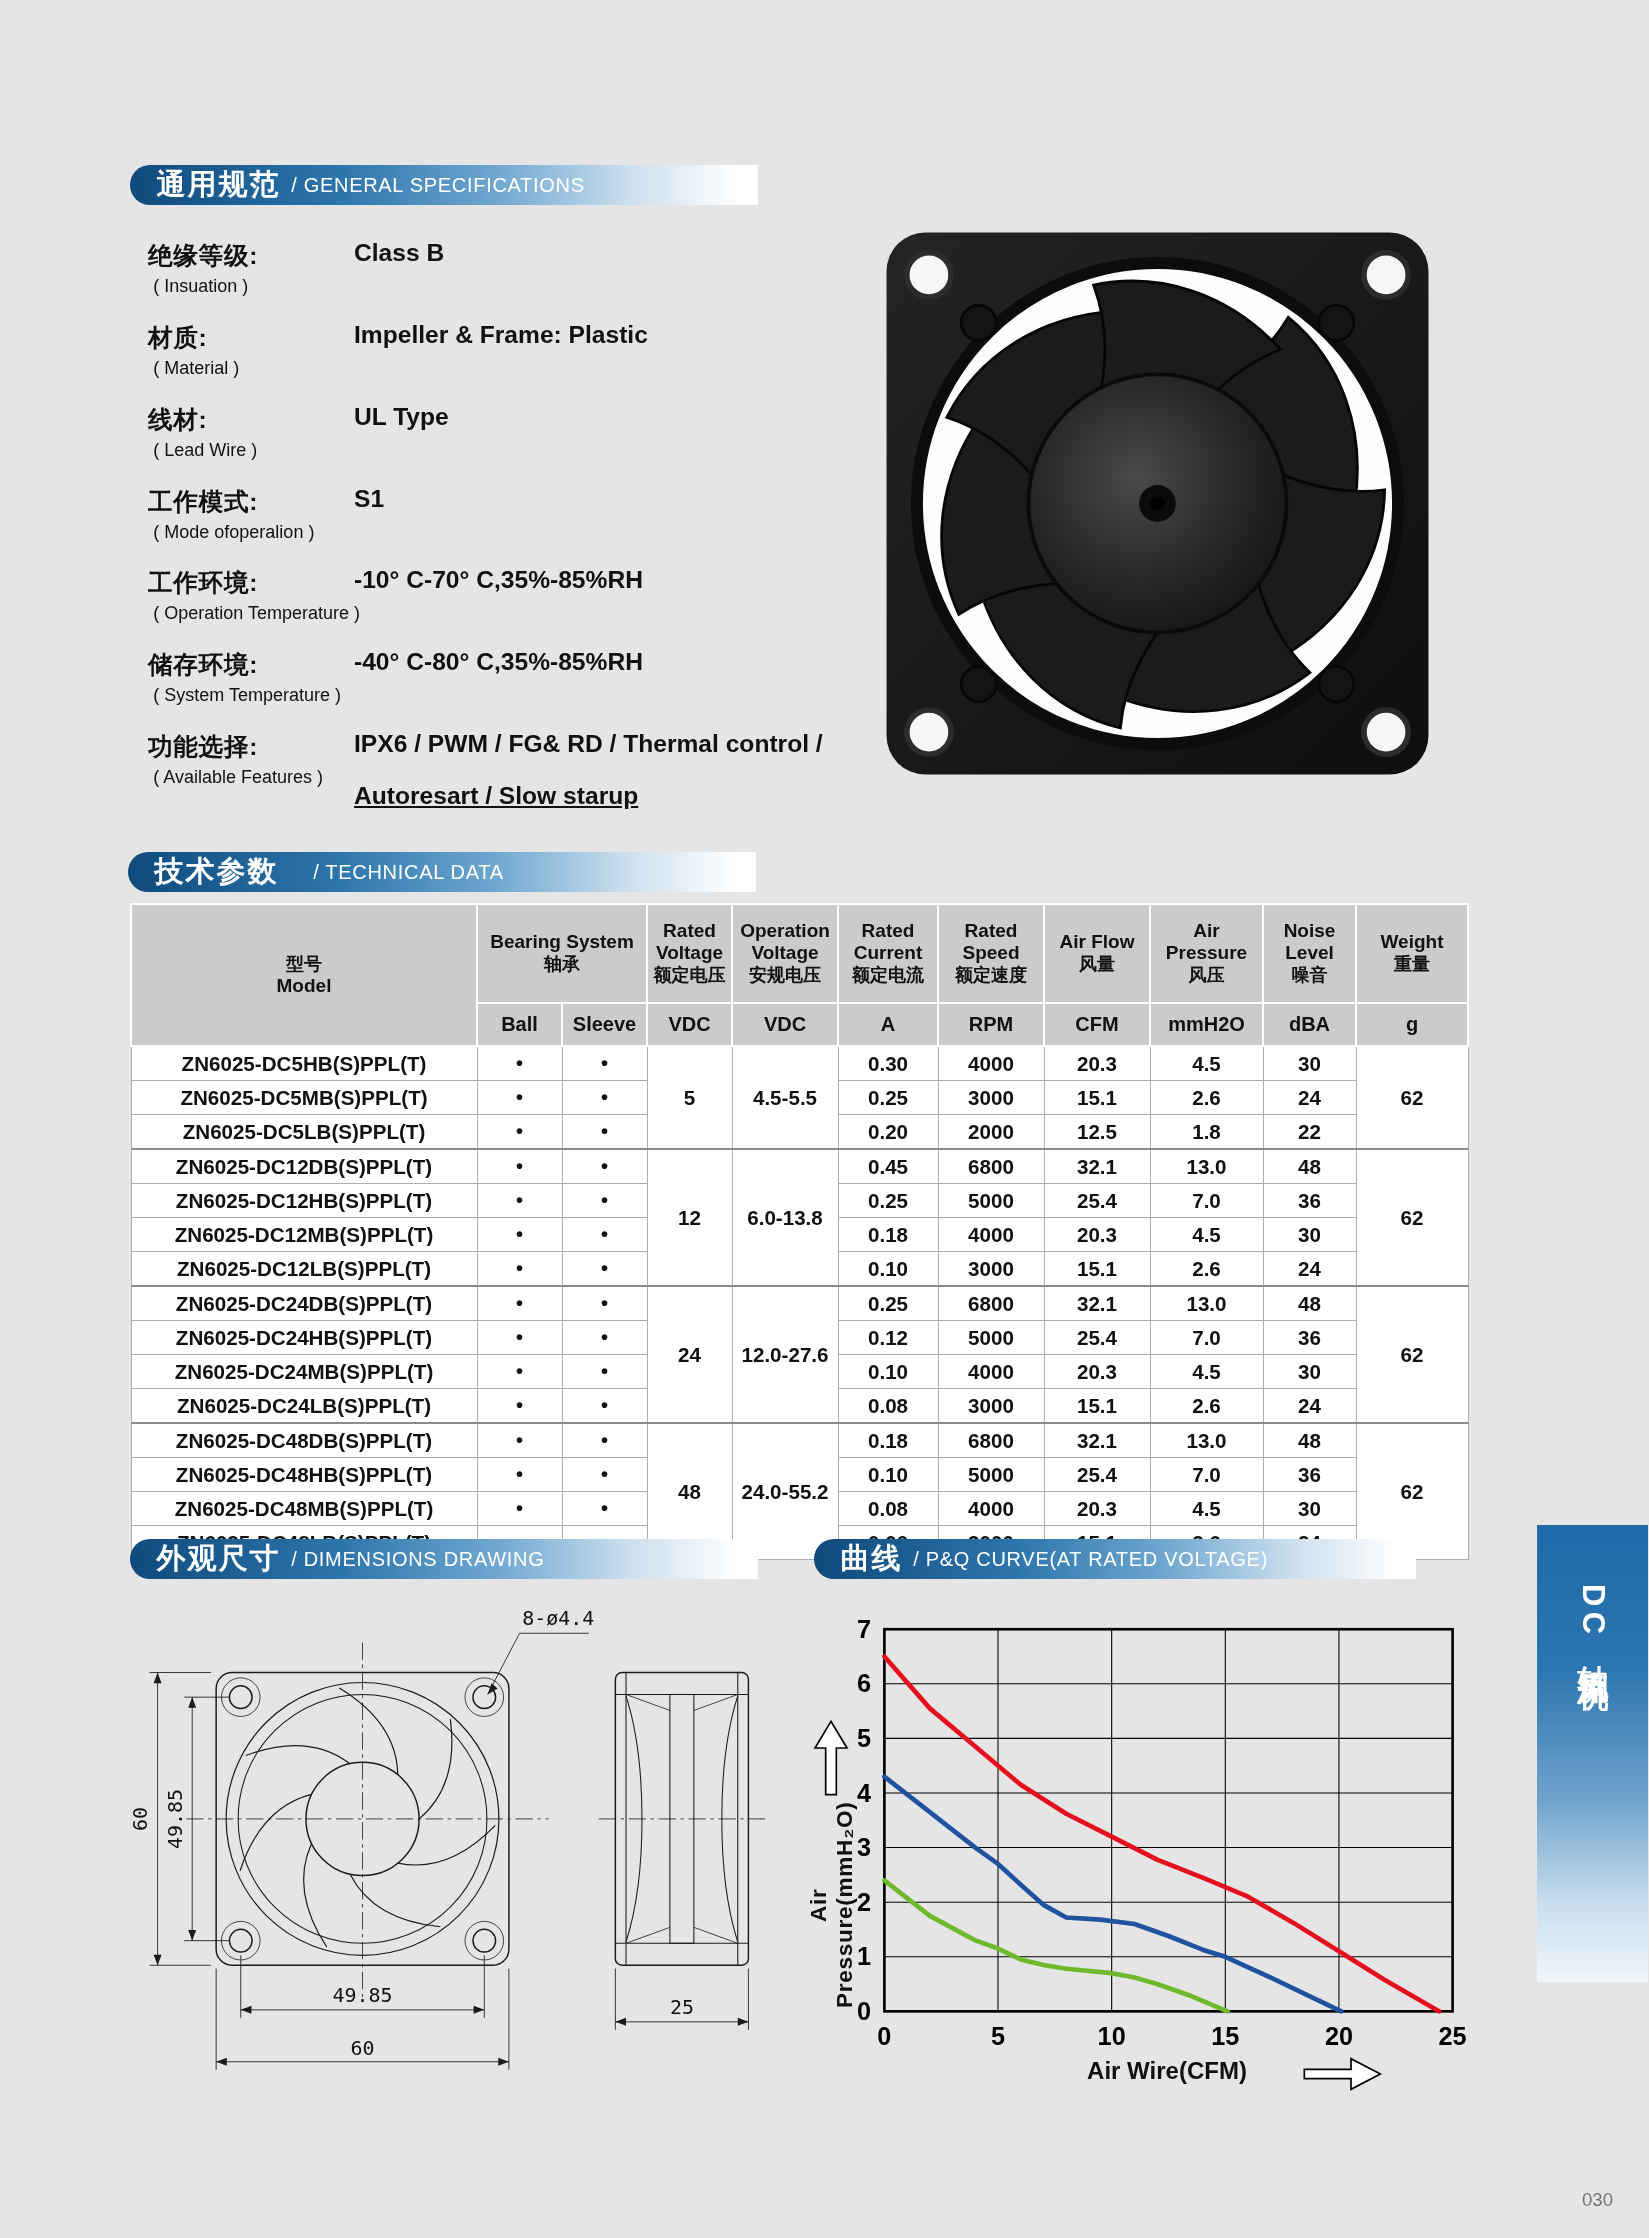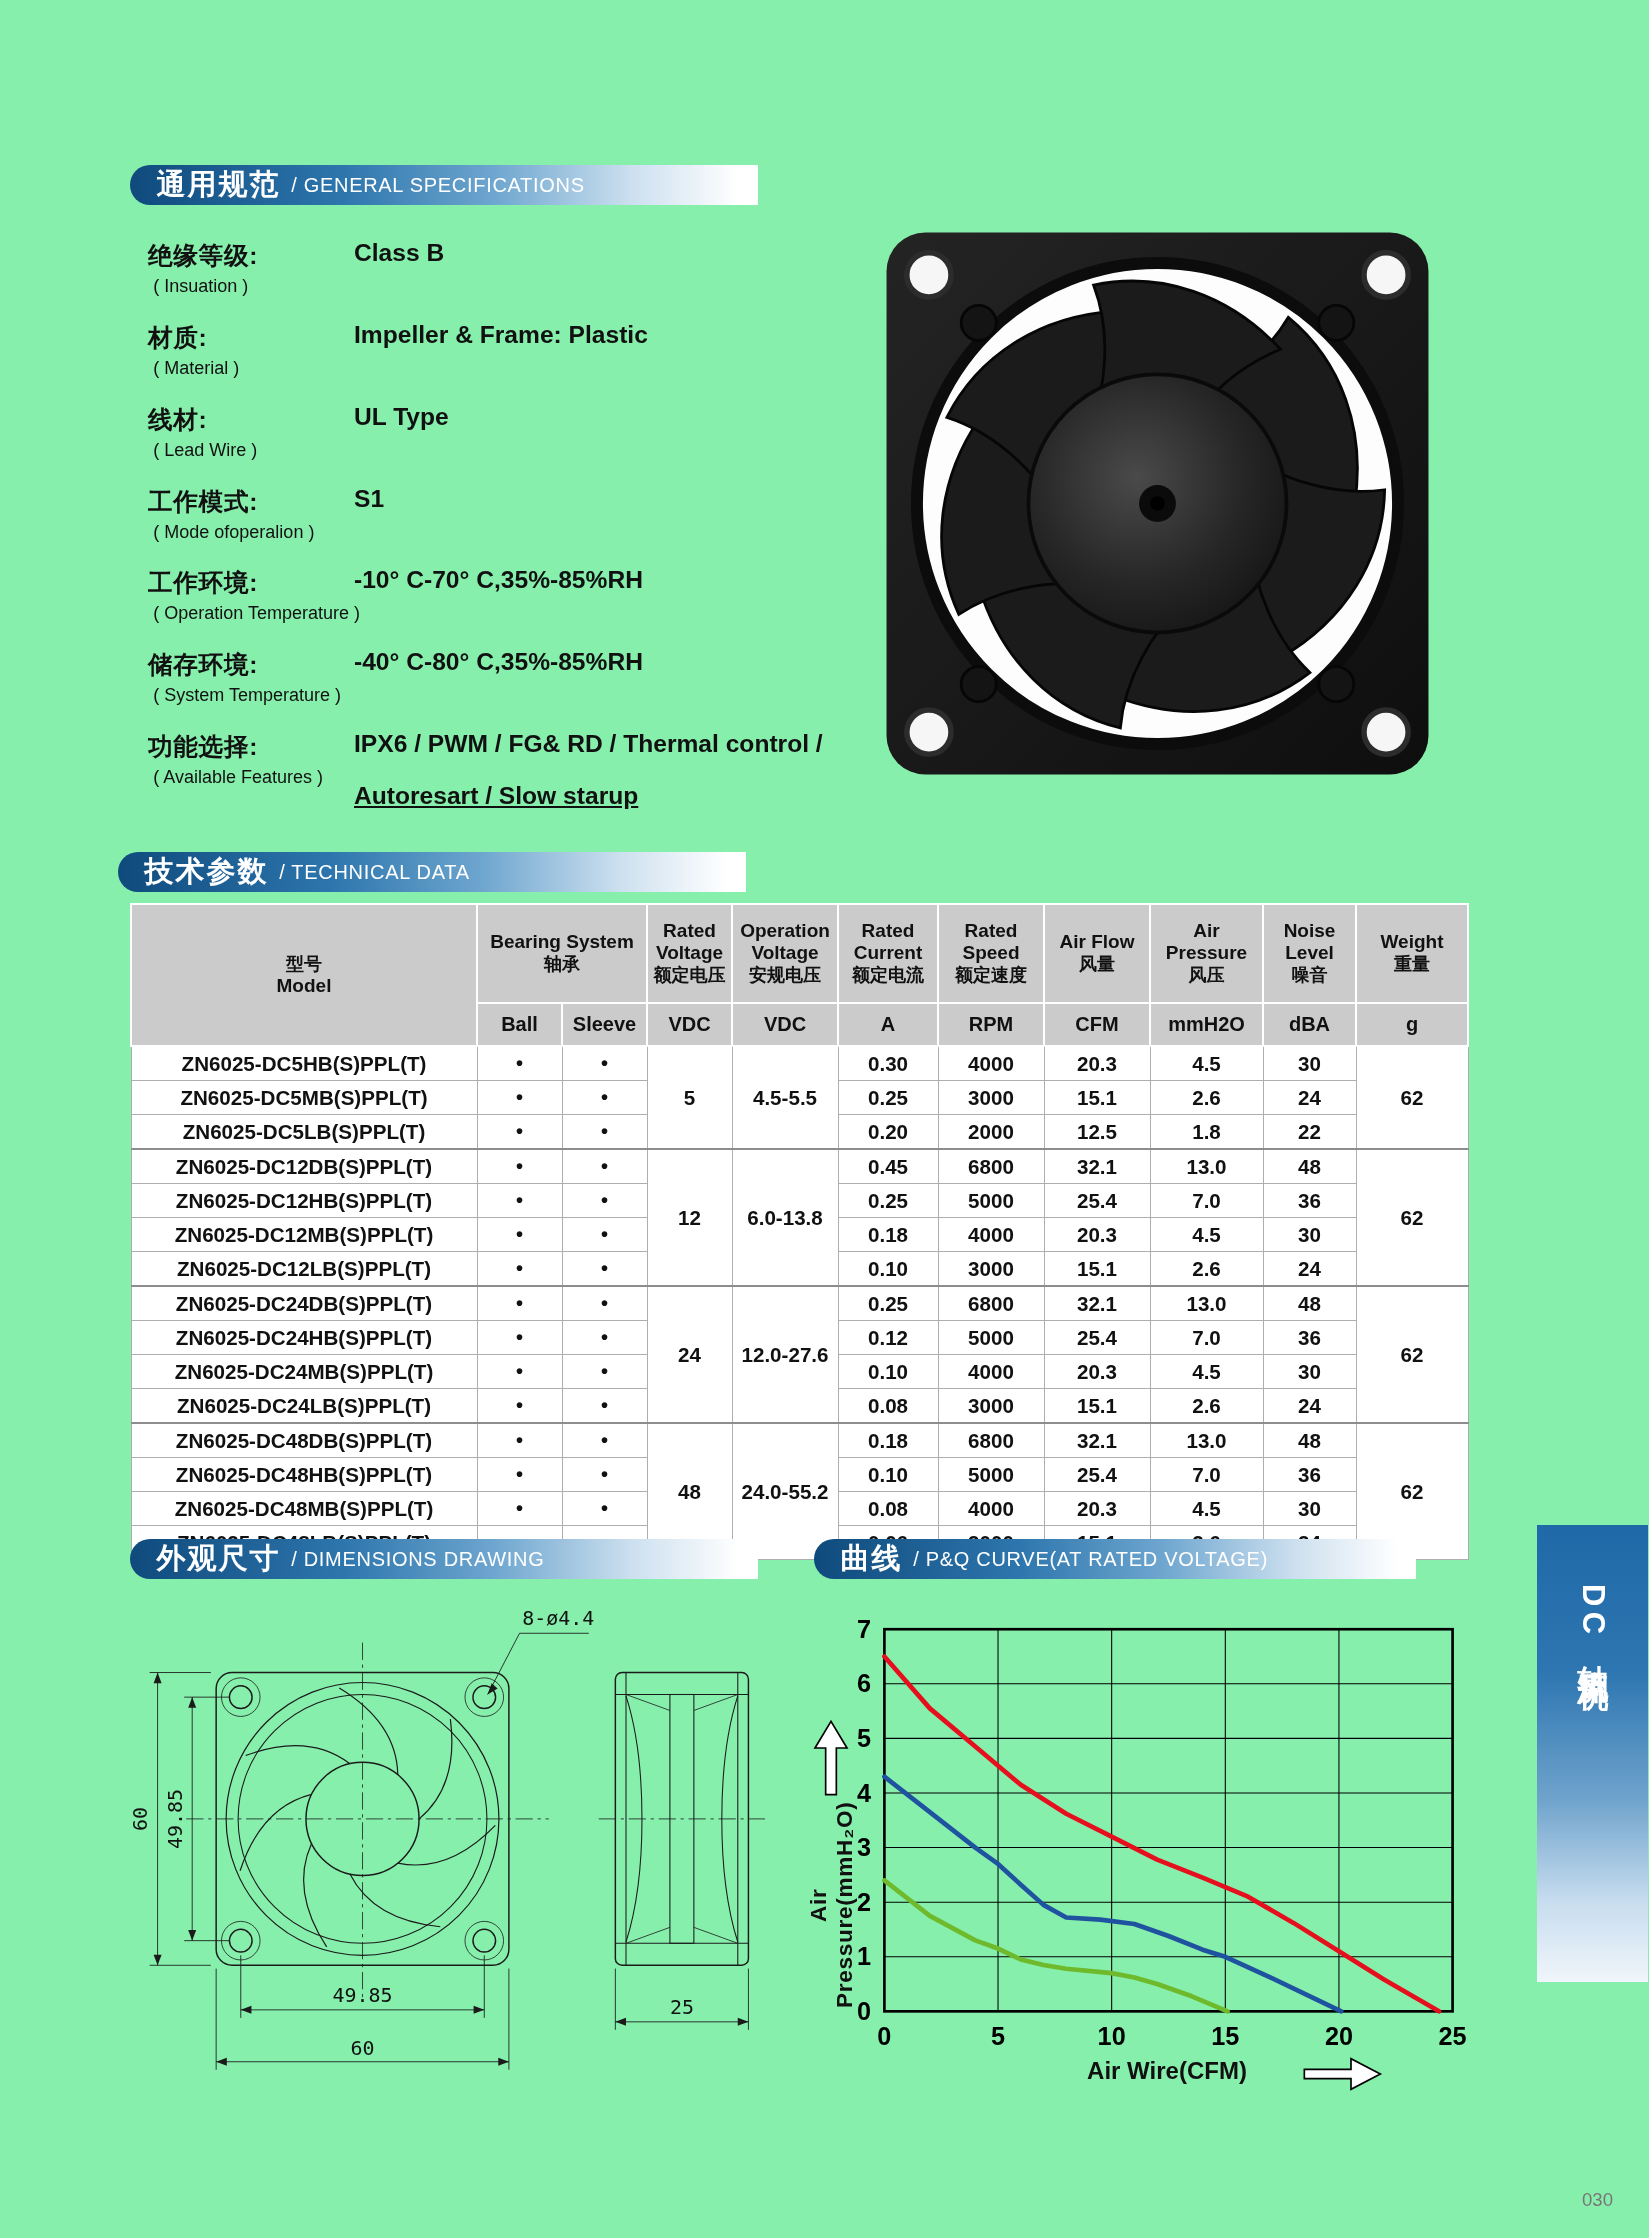--- a/index.html
+++ b/index.html
@@ -1,17 +1,17 @@
 <!DOCTYPE html>
 <html style="font-size:10.6px"><head>
 <meta charset="utf-8">
 <style>
   html,body{margin:0;padding:0;background:#fff;}
   body{font-family:"Liberation Sans", sans-serif;color:#111;}
-  .page{position:relative;width:1650px;height:2239px;background:#86efac;overflow:hidden;}
+  .page{position:relative;width:1650px;height:2239px;background:#e5e5e5;overflow:hidden;}
   .abs{position:absolute;}
 
   
   .secbar{position:absolute;height:40px;border-radius:20px 0 0 20px;
     background:linear-gradient(90deg,#0f4a7c 0%,#2d76ad 34%,#6ea6cf 58%,#cde0ef 80%,#ffffff 97%);
     color:#fff;display:flex;align-items:center;padding-left:26.6px;box-sizing:border-box;}
   .secbar-zh{font-size:29px;font-weight:bold;letter-spacing:2px;}
   .secbar-en{font-size:20px;margin-left:10.6px;letter-spacing:0.7px;text-align:center;}
 
   
@@ -139,21 +139,21 @@
         <circle cx="52" cy="548" r="24" fill="#f6f6f6" stroke="#2c2c2c" stroke-width="6"></circle>
         <circle cx="548" cy="548" r="24" fill="#f6f6f6" stroke="#2c2c2c" stroke-width="6"></circle>
         <circle cx="106" cy="104" r="19" fill="#141414" stroke="#060606" stroke-width="3"></circle>
         <circle cx="494" cy="104" r="19" fill="#141414" stroke="#060606" stroke-width="3"></circle>
         <circle cx="106" cy="496" r="19" fill="#141414" stroke="#060606" stroke-width="3"></circle>
         <circle cx="494" cy="496" r="19" fill="#141414" stroke="#060606" stroke-width="3"></circle>
       </g>
     </svg>
   </div>
 
-  <div class="secbar" style="left:118px;top:852px;width:628px;">
+  <div class="secbar" style="left:128px;top:852px;width:628px;gap:24px;">
     <span class="secbar-zh">技术参数</span>
     <span class="secbar-en">/ TECHNICAL DATA</span>
   </div>
 
   <table class="tech-table">
     <colgroup>
       <col style="width:346px">
         <col style="width:85px">
         <col style="width:85px">
         <col style="width:85px">

